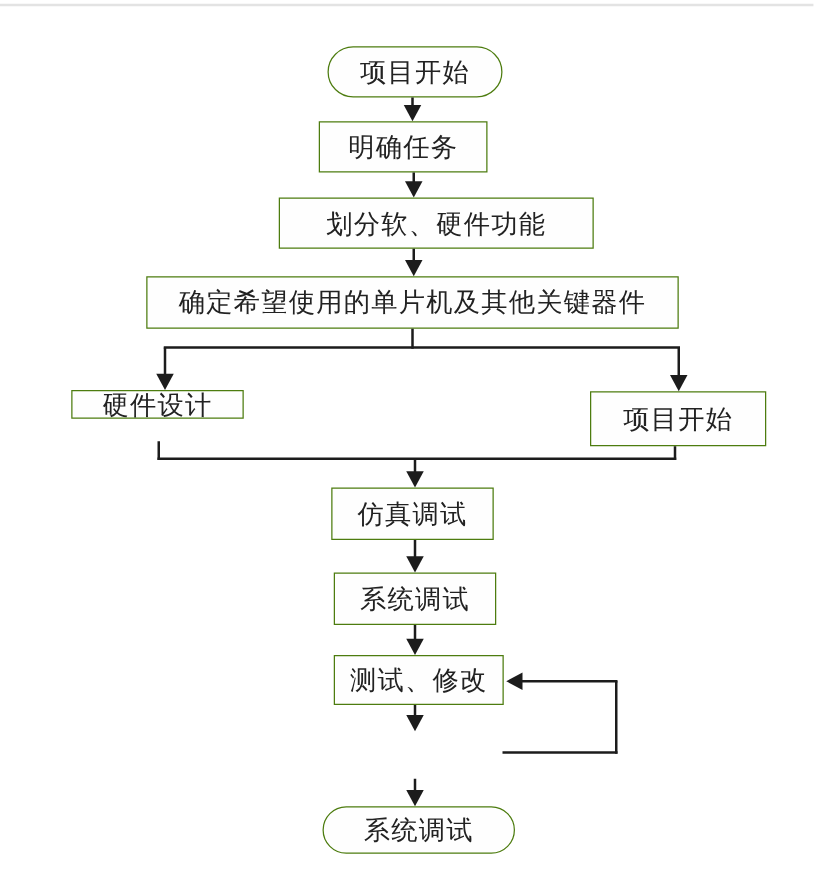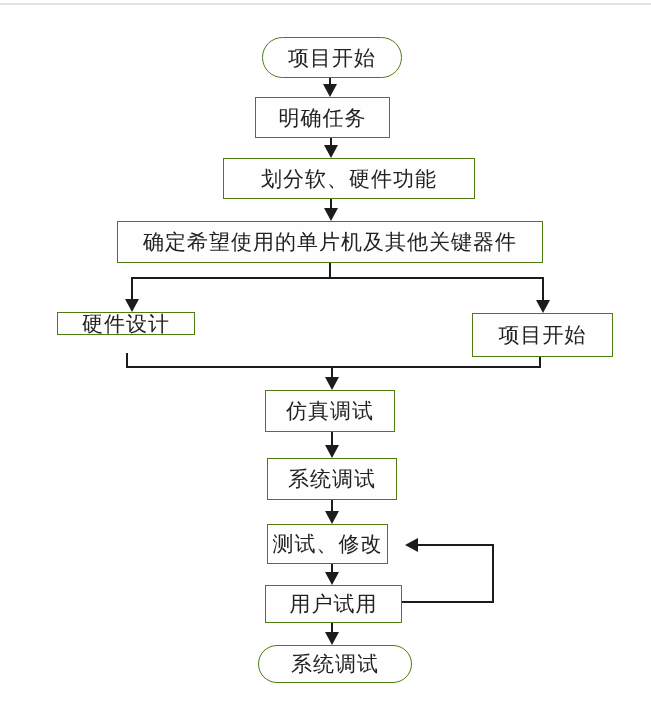--- a/index.html
+++ b/index.html
@@ -72,23 +72,22 @@
   <div class="node" style="left:117px;top:221px;width:426px;height:42px;">确定希望使用的单片机及其他关键器件</div>
 
   <div class="node" style="left:57px;top:312px;width:138px;height:23px;">硬件设计</div>
 
   <div class="node" style="left:472px;top:313px;width:141px;height:44px;">项目开始</div>
 
   <div class="node" style="left:265px;top:390px;width:130px;height:42px;">仿真调试</div>
 
   <div class="node" style="left:267px;top:458px;width:130px;height:42px;">系统调试</div>
 
-  <div class="node" style="left:267px;top:524px;width:121px;height:40px;">测试、修改</div>
+  <div class="node" style="left:267px;top:524px;width:136px;height:40px;">测试、修改</div>
 
-  <div class="node" style="left:265px;top:585px;width:137px;height:38px;">用户试用</div>
 
   <div class="node terminator" style="left:258px;top:645px;width:154px;height:38px;">系统调试</div>
 
   <div class="vl" style="left:329px;top:78px;height:11px;"></div>
   <div class="arr-down" style="left:323px;top:84px;"></div>
 
   <div class="vl" style="left:330px;top:138px;height:12px;"></div>
   <div class="arr-down" style="left:324px;top:145px;"></div>
 
   <div class="vl" style="left:330px;top:199px;height:14px;"></div>

